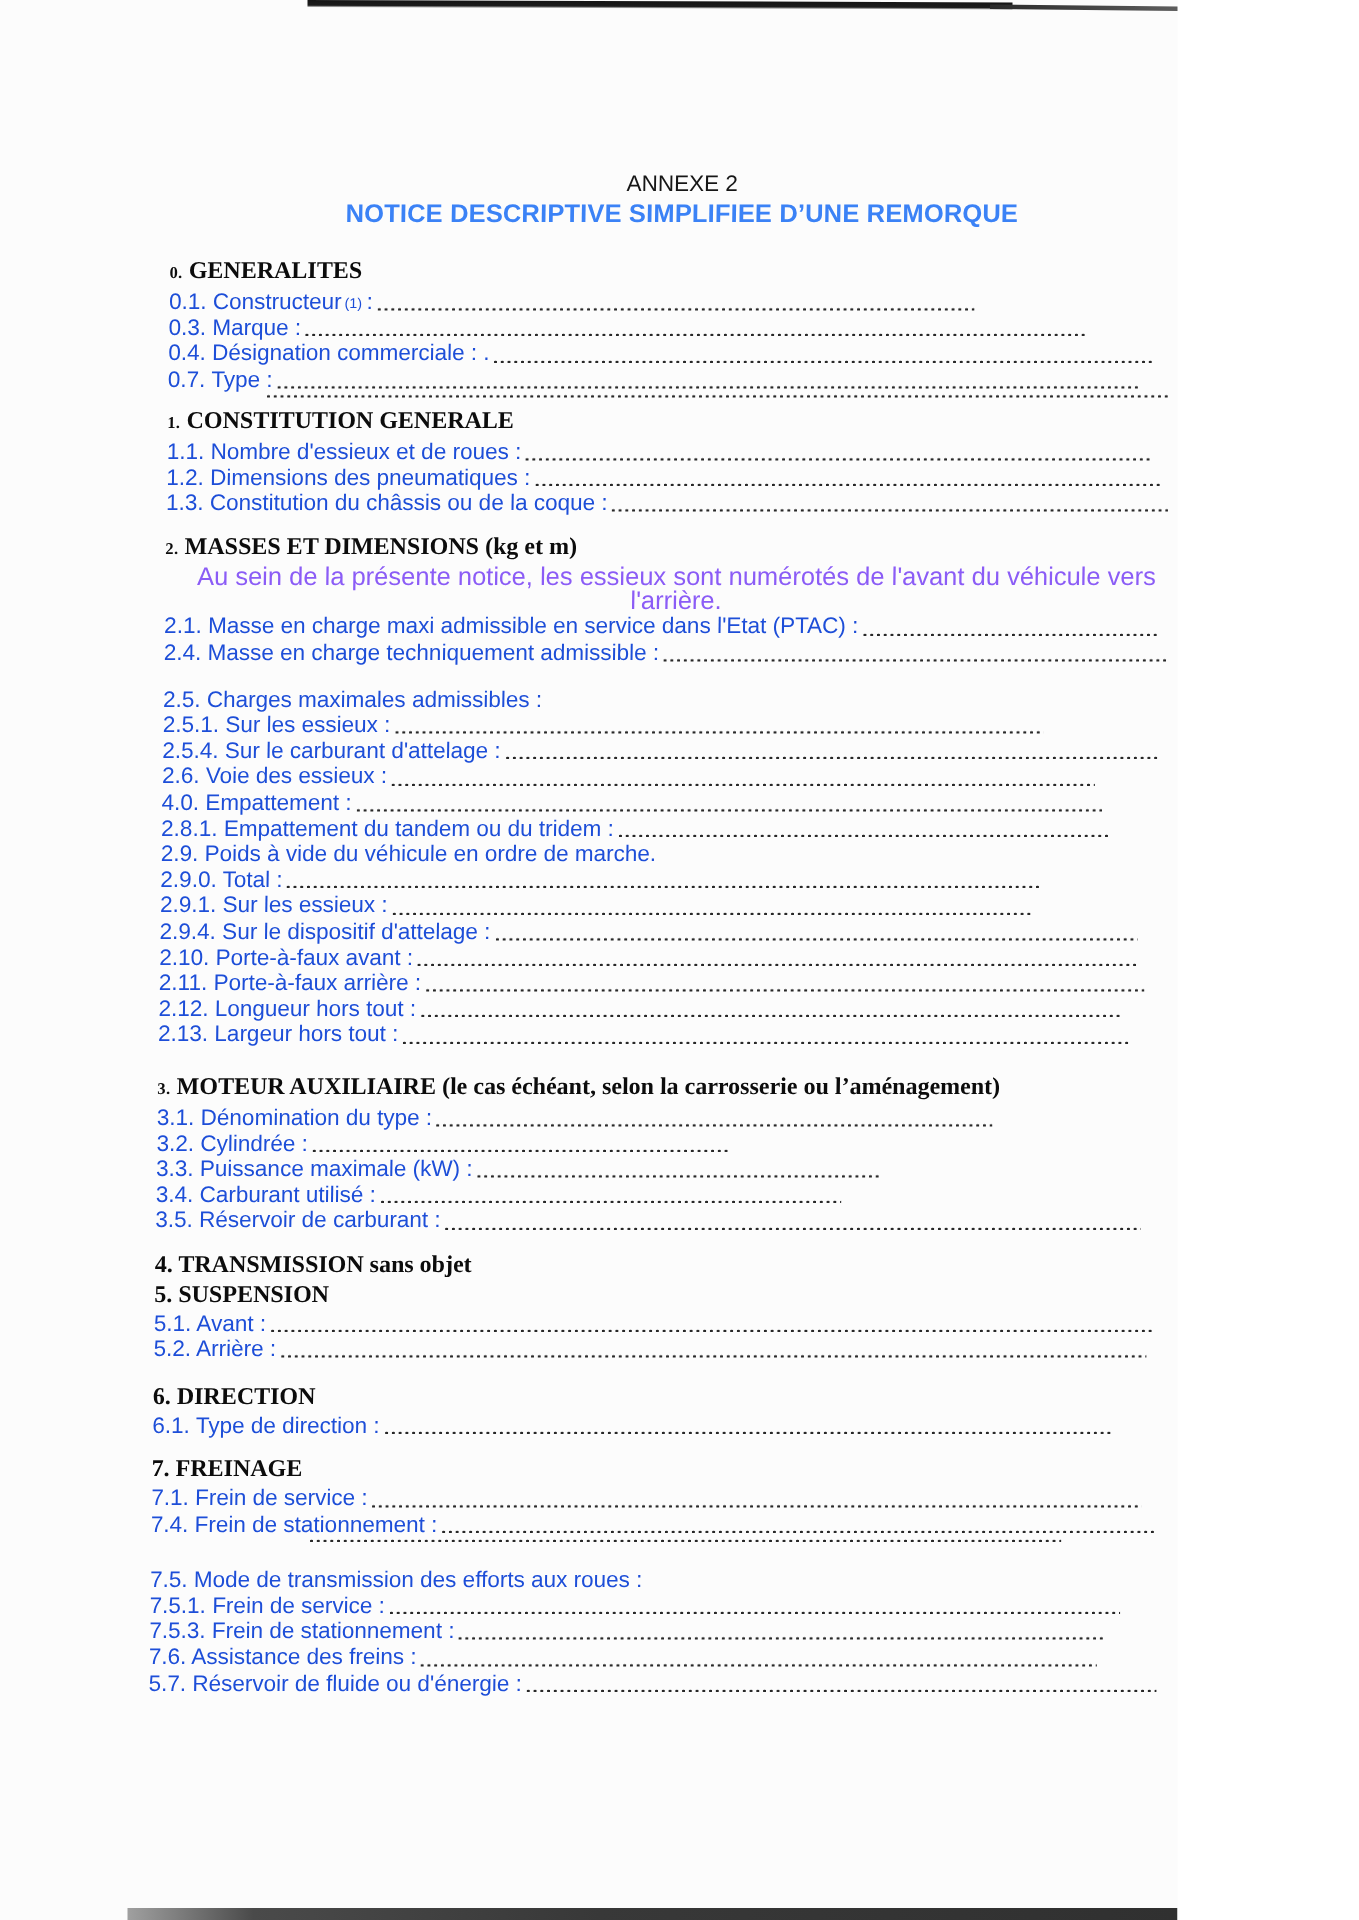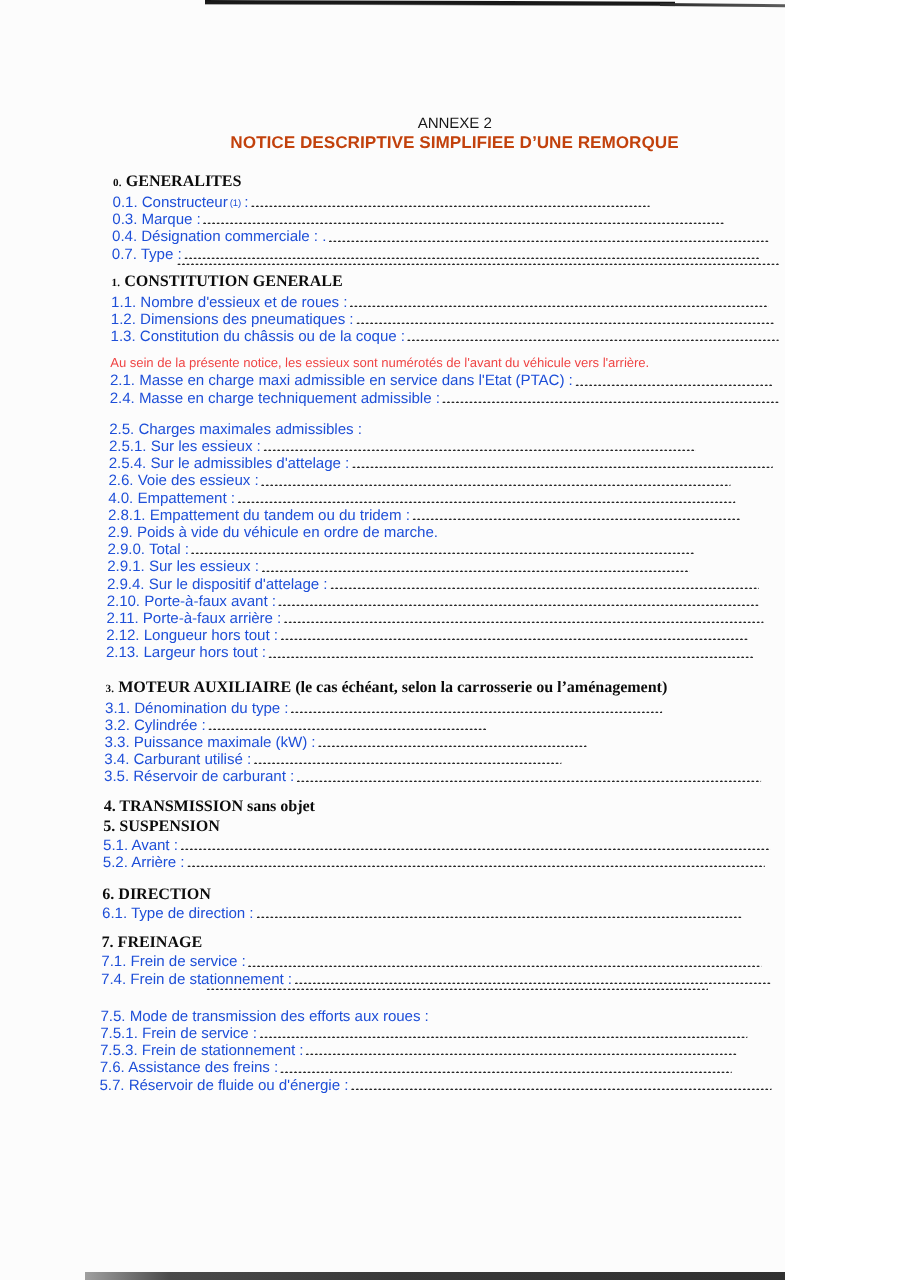--- a/index.html
+++ b/index.html
@@ -31,21 +31,21 @@
     font-size: 15px;
     line-height: 18px;
     color: #161616;
   }
   .doc-title {
     text-align: center;
     font-size: 17px;
     font-weight: bold;
     letter-spacing: 0.1px;
     line-height: 21px;
-    color: #c2410c;
+    color: #3b82f6;
     margin-bottom: 18px;
   }
   .doc-section { margin-top: 0; }
   .s1 { margin-top: 3px; }
   .s2 { margin-top: 11px; }
   .s3 { margin-top: 16px; }
   .s4 { margin-top: 11px; }
   .s5 { margin-top: 0px; }
   .s6 { margin-top: 14px; }
   .s7 { margin-top: 11px; }
@@ -56,23 +56,24 @@
     color: #0c0c0c;
     margin-bottom: 1px;
     white-space: nowrap;
     font-family: Liberation Serif, serif;
   }
   .sec-num-small {
     font-size: 11px;
     letter-spacing: 0.3px;
   }
   .sec-note {
-    font-size: 13px;
+    font-size: 17px;
     line-height: 16px;
-    color: #ef4444;
+    color: #8b5cf6;
+    text-align: center;
   }
   .field-row {
     display: flex;
     font-size: 15px;
     line-height: 17.2px;
     color: #1d4ed8;
   }
   .field-row.gap { margin-top: 14px; }
   .field-label { white-space: nowrap; }
   .field-after { margin-left: 3px; white-space: nowrap; }
@@ -159,38 +160,39 @@
           <div class="field-row">
             <span class="field-label">1.2. Dimensions des pneumatiques :</span>
             <span class="leader" style="margin-right: 18px;"></span>
           </div>
           <div class="field-row">
             <span class="field-label">1.3. Constitution du châssis ou de la coque :</span>
             <span class="leader" style="margin-right: 14px;"></span>
           </div>
         </section>
         <section class="doc-section s2">
+          <div class="sec-head"><span class="sec-num-small">2.</span> <span>MASSES ET DIMENSIONS (kg et m)</span></div>
           <div class="sec-note">Au sein de la présente notice, les essieux sont numérotés de l'avant du véhicule vers l'arrière.</div>
           <div class="field-row">
             <span class="field-label">2.1. Masse en charge maxi admissible en service dans l'Etat (PTAC) :</span>
             <span class="leader" style="margin-right: 20px;"></span>
           </div>
           <div class="field-row">
             <span class="field-label">2.4. Masse en charge techniquement admissible :</span>
             <span class="leader" style="margin-right: 12px;"></span>
           </div>
           <div class="field-row gap">
             <span class="field-label">2.5. Charges maximales admissibles :</span>
           </div>
           <div class="field-row">
             <span class="field-label">2.5.1. Sur les essieux :</span>
             <span class="leader" style="margin-right: 95px;"></span>
           </div>
           <div class="field-row">
-            <span class="field-label">2.5.4. Sur le admissibles d'attelage :</span>
+            <span class="field-label">2.5.4. Sur le carburant d'attelage :</span>
             <span class="leader" style="margin-right: 18px;"></span>
           </div>
           <div class="field-row">
             <span class="field-label">2.6. Voie des essieux :</span>
             <span class="leader" style="margin-right: 60px;"></span>
           </div>
           <div class="field-row">
             <span class="field-label">4.0. Empattement :</span>
             <span class="leader" style="margin-right: 55px;"></span>
           </div>

